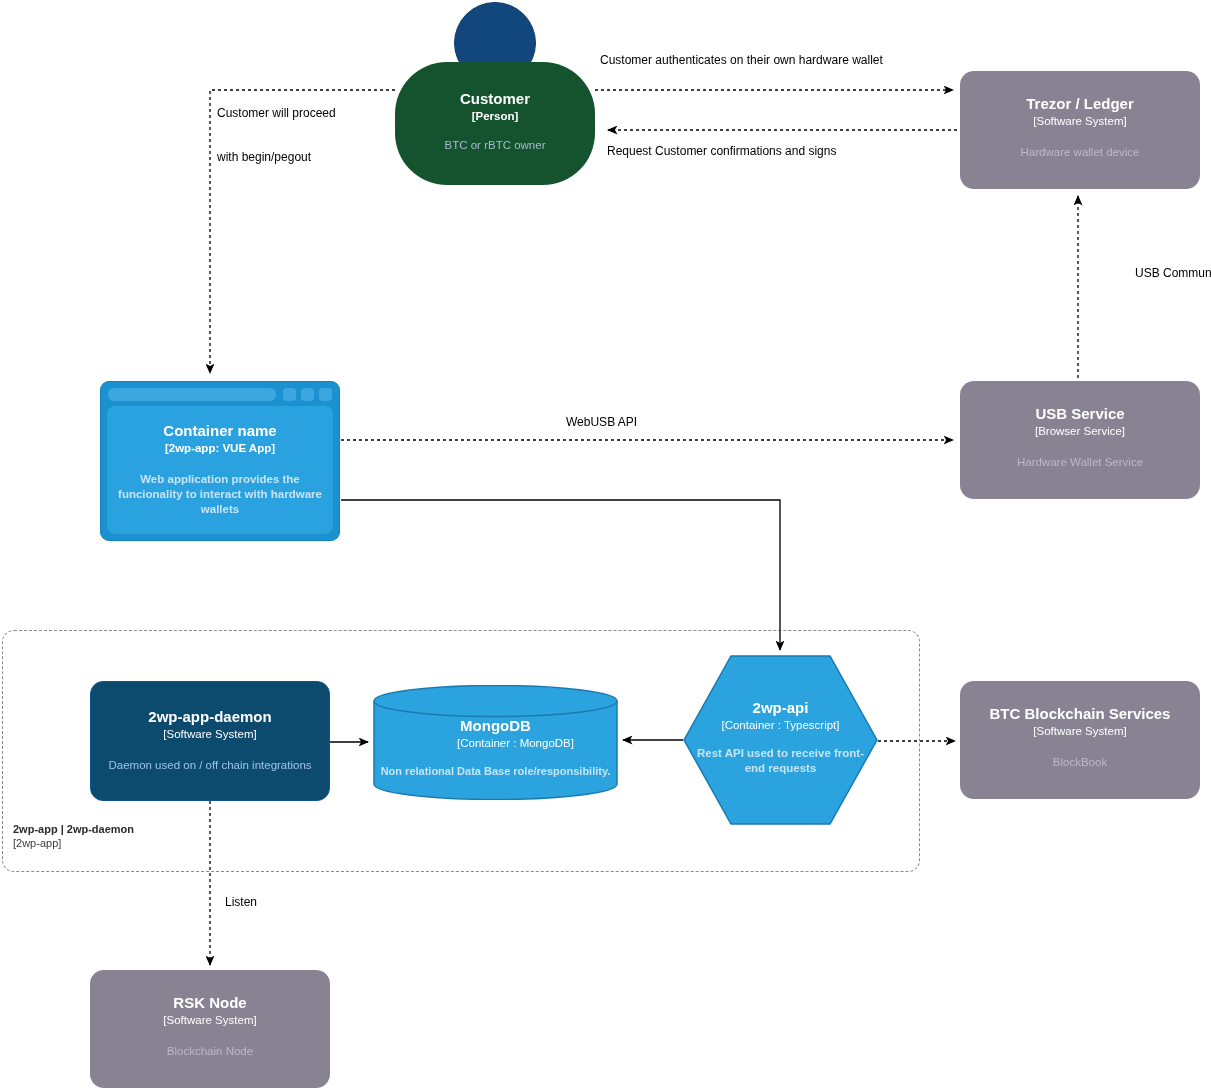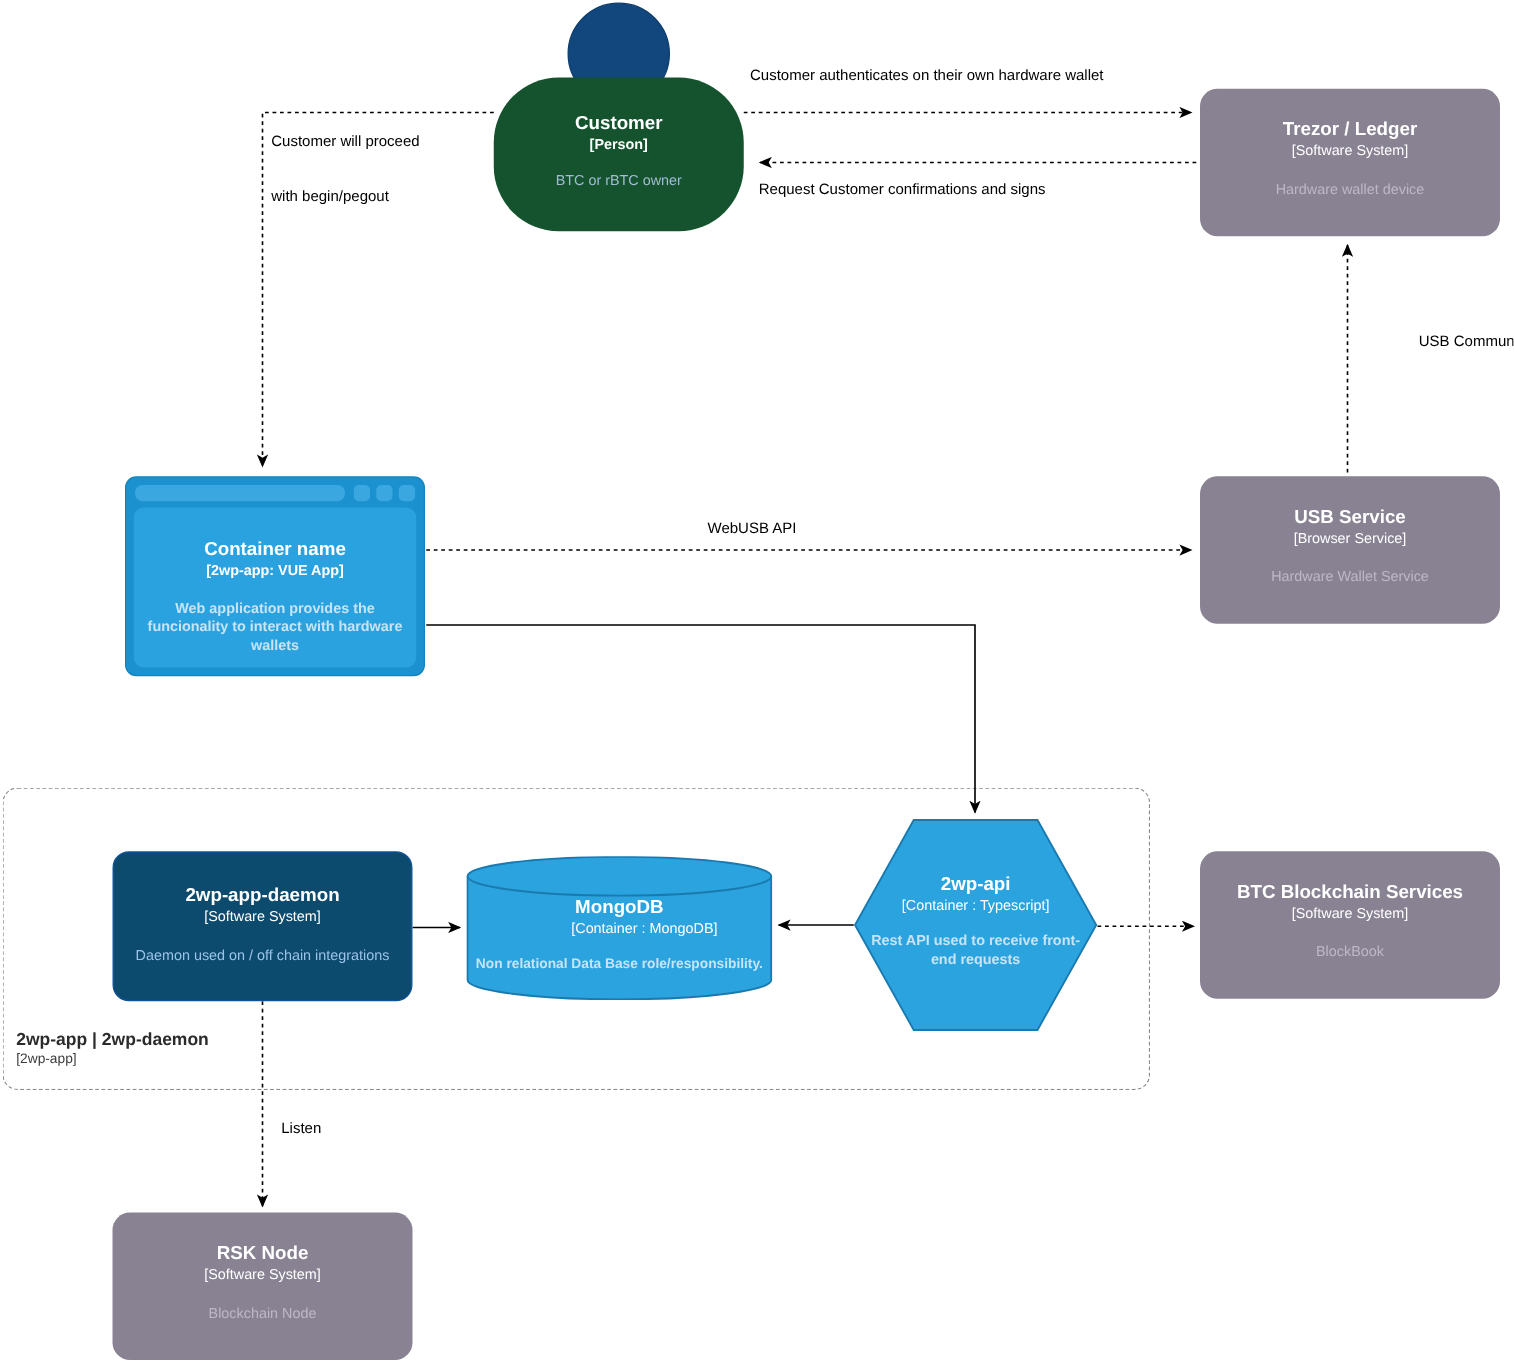--- a/index.html
+++ b/index.html
@@ -36,21 +36,21 @@
   
   .browser { position:absolute; left:100px; top:381px; width:240px; height:160px;
              background:#1b91cf; border:1px solid #1383c0; border-radius:9px; box-sizing:border-box; }
   .browser-bar { position:absolute; left:0; top:0; right:0; height:24px; }
   .addr { position:absolute; left:7px; top:6px; width:168px; height:13px;
           border-radius:6px; background:#3ba7e0; }
   .winbtn { position:absolute; top:6px; width:13px; height:13px; border-radius:4px; background:#3ba7e0; }
   .b1 { right:43px; } .b2 { right:25px; } .b3 { right:7px; }
   .browser-body { position:absolute; left:6px; right:6px; top:24px; bottom:6px;
                   background:#2aa2df; border-radius:8px; color:#fff; text-align:center;
-                  display:flex; flex-direction:column; align-items:center; padding-top:16px; box-sizing:border-box;justify-content:center; }
+                  display:flex; flex-direction:column; align-items:center; padding-top:16px; box-sizing:border-box; }
   .browser-body .sub { font-weight:700; }
   .browser-body .desc { font-weight:700; color:#c6e4f6; width:218px; margin-top:16px; }
 
   
   #node-daemon { left:90px; top:681px; width:240px; height:120px; background:#0c4a6e;
                  border:1px solid #0f549b; border-radius:13px; padding-top:26px; }
   #node-daemon .sub { font-weight:400; }
   #node-daemon .desc { color:#9cc3e8; }
 
   
@@ -62,21 +62,21 @@
   
   .hex-wrap { position:absolute; left:683px; top:655px; width:195px; height:170px; }
   .hex-text { position:absolute; left:0; top:44px; width:100%; color:#fff; text-align:center; }
   .hex-text .sub { font-weight:400; }
   .hex-text .desc { font-weight:700; color:#c6e4f6; margin-top:13px; width:178px; margin-left:auto; margin-right:auto; }
 
   
   .boundary { position:absolute; left:2px; top:630px; width:918px; height:242px;
               border:1.5px dashed #8a8a8a; border-radius:12px; box-sizing:border-box; }
   .boundary-label { position:absolute; left:10px; top:192px; text-align:left; color:#2b2b2b; }
-  .boundary-label .b-title { font-size:14px; font-weight:700; }
+  .boundary-label .b-title { font-size:11px; font-weight:700; }
   .boundary-label .b-sub { font-size:11px; margin-top:2px; color:#3c3c3c; }
 
   
   .elabel { position:absolute; font-size:12px; color:#000; white-space:nowrap; }
   #lbl-auth     { left:600px; top:53px; }
   #lbl-confirm  { left:607px; top:144px; }
   #lbl-proceed1 { left:217px; top:106px; }
   #lbl-proceed2 { left:217px; top:150px; }
   #lbl-webusb   { left:566px; top:415px; }
   #lbl-usbcomm  { left:1087px; top:266px;margin-left:48px; }

